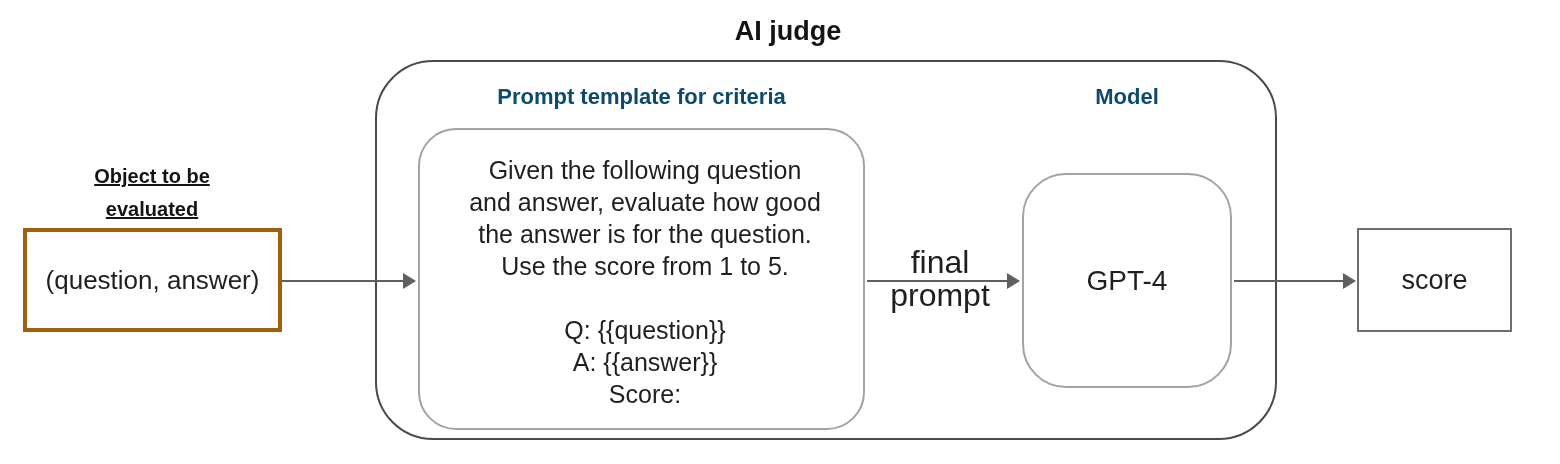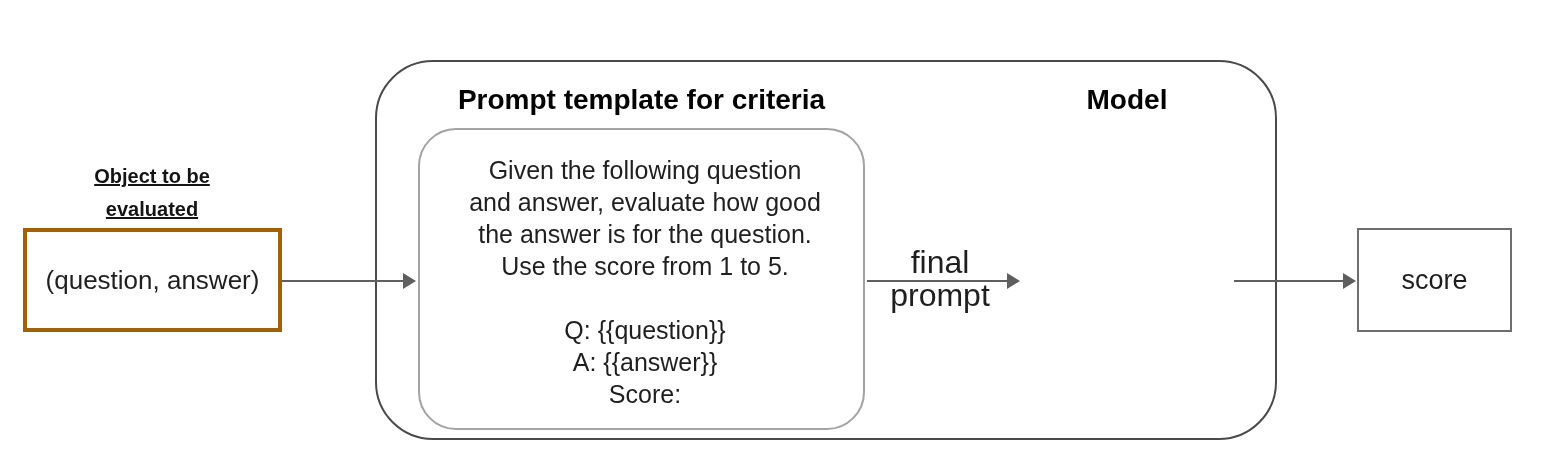--- a/index.html
+++ b/index.html
@@ -54,21 +54,21 @@
   .judge-container {
     left: 375px; top: 60px; width: 902px; height: 380px;
     box-sizing: border-box;
     border: 2px solid #4a4a4a;
     border-radius: 58px;
     background: #ffffff;
   }
 
   .section-heading {
     text-align: center;
-    font-size: 28px; font-weight: bold; color: #000000;
+    font-size: 22px; font-weight: bold; color: #0c4a6e;
   }
   .prompt-heading { left: 418px; top: 84px; width: 447px; }
   .model-heading  { left: 1022px; top: 84px; width: 210px; }
 
   .prompt-box {
     left: 418px; top: 128px; width: 447px; height: 302px;
     box-sizing: border-box;
     border: 2px solid #a3a3a3;
     border-radius: 38px;
     background: #ffffff;
@@ -111,20 +111,21 @@
     font-size: 32px;
     line-height: 33px;
     white-space: pre-line;
   }
 </style>
 </head>
 <body>
 
 <div class="canvas">
 
+  <div class="abs diagram-title">AI judge</div>
 
   <div class="abs judge-container"></div>
 
   <div class="abs object-label">Object to be
 evaluated</div>
   <div class="abs box object-box">
     <span>(question, answer)</span>
   </div>
 
   <div class="abs arrow-line arrow1-line"></div>
@@ -140,20 +141,23 @@
 Q: {{question}}
 A: {{answer}}
 Score:</div>
 
   <div class="abs arrow-line arrow2-line"></div>
   <div class="abs arrow-head arrow2-head"></div>
   <div class="abs final-prompt-label">final
 prompt</div>
 
   <div class="abs section-heading model-heading">Model</div>
+  <div class="abs box gpt4-box">
+    <span>GPT-4</span>
+  </div>
 
   <div class="abs arrow-line arrow3-line"></div>
   <div class="abs arrow-head arrow3-head"></div>
 
   <div class="abs box score-box">
     <span>score</span>
   </div>
 
 </div>
 

